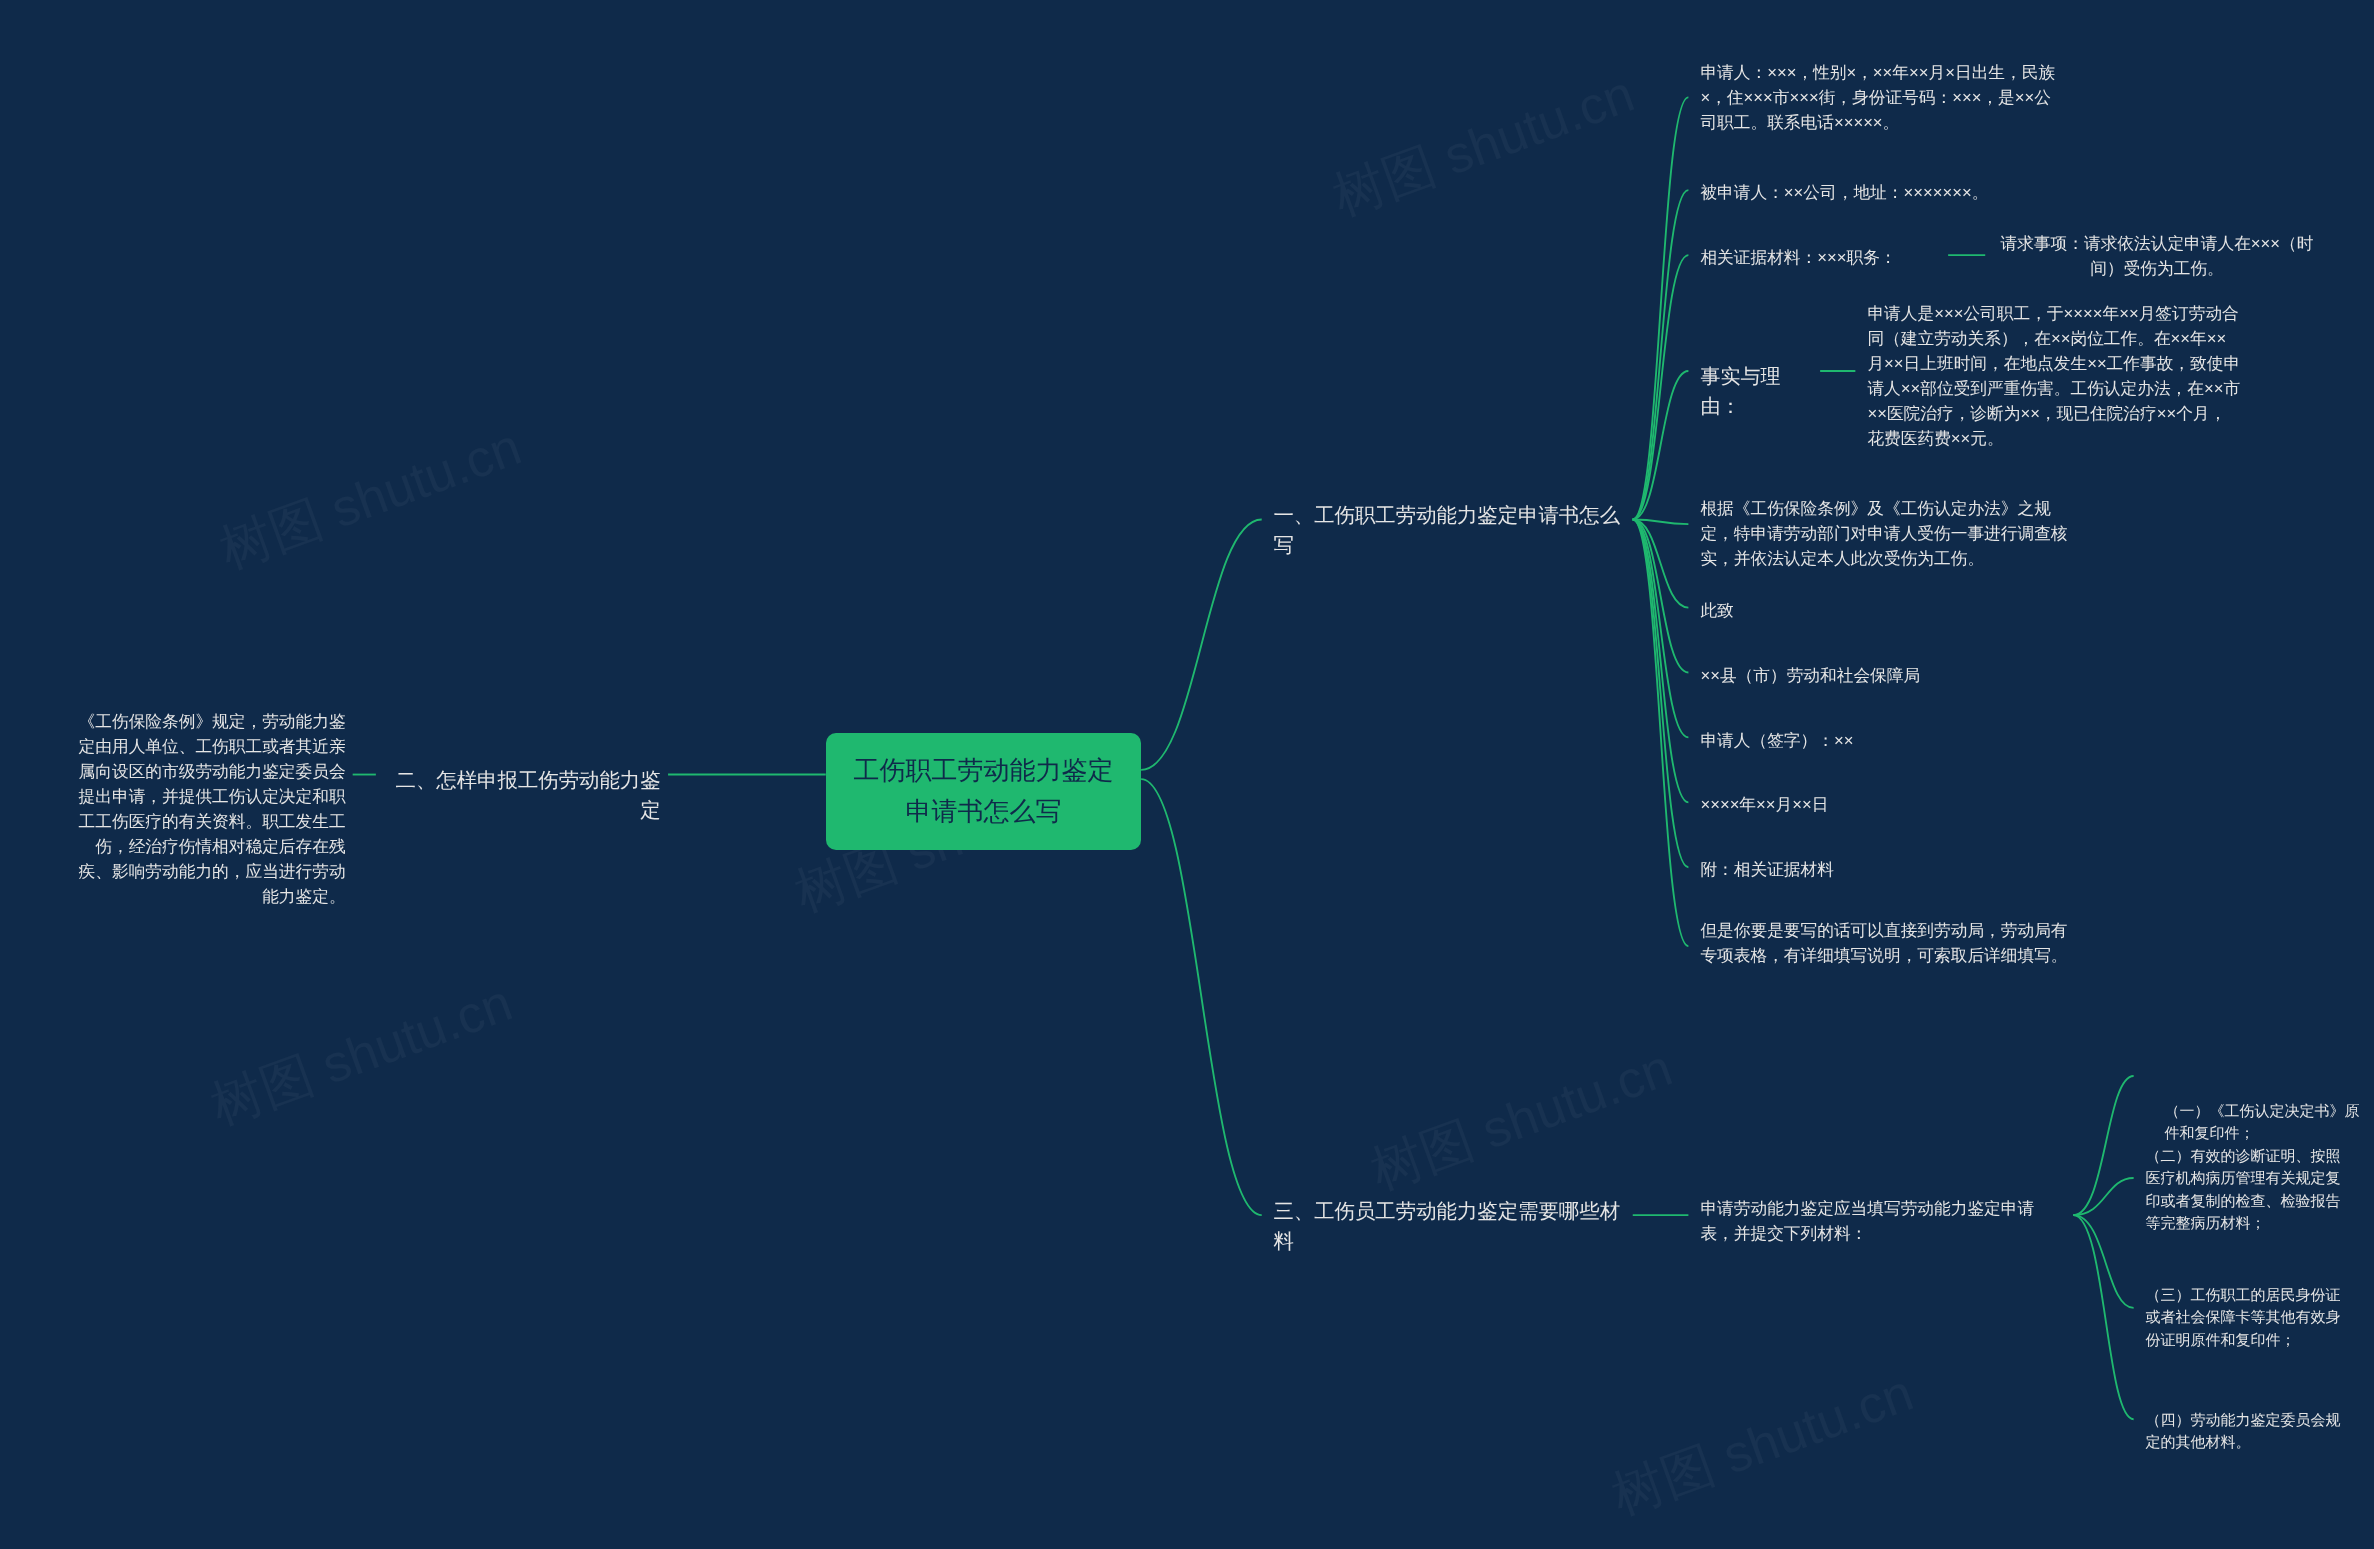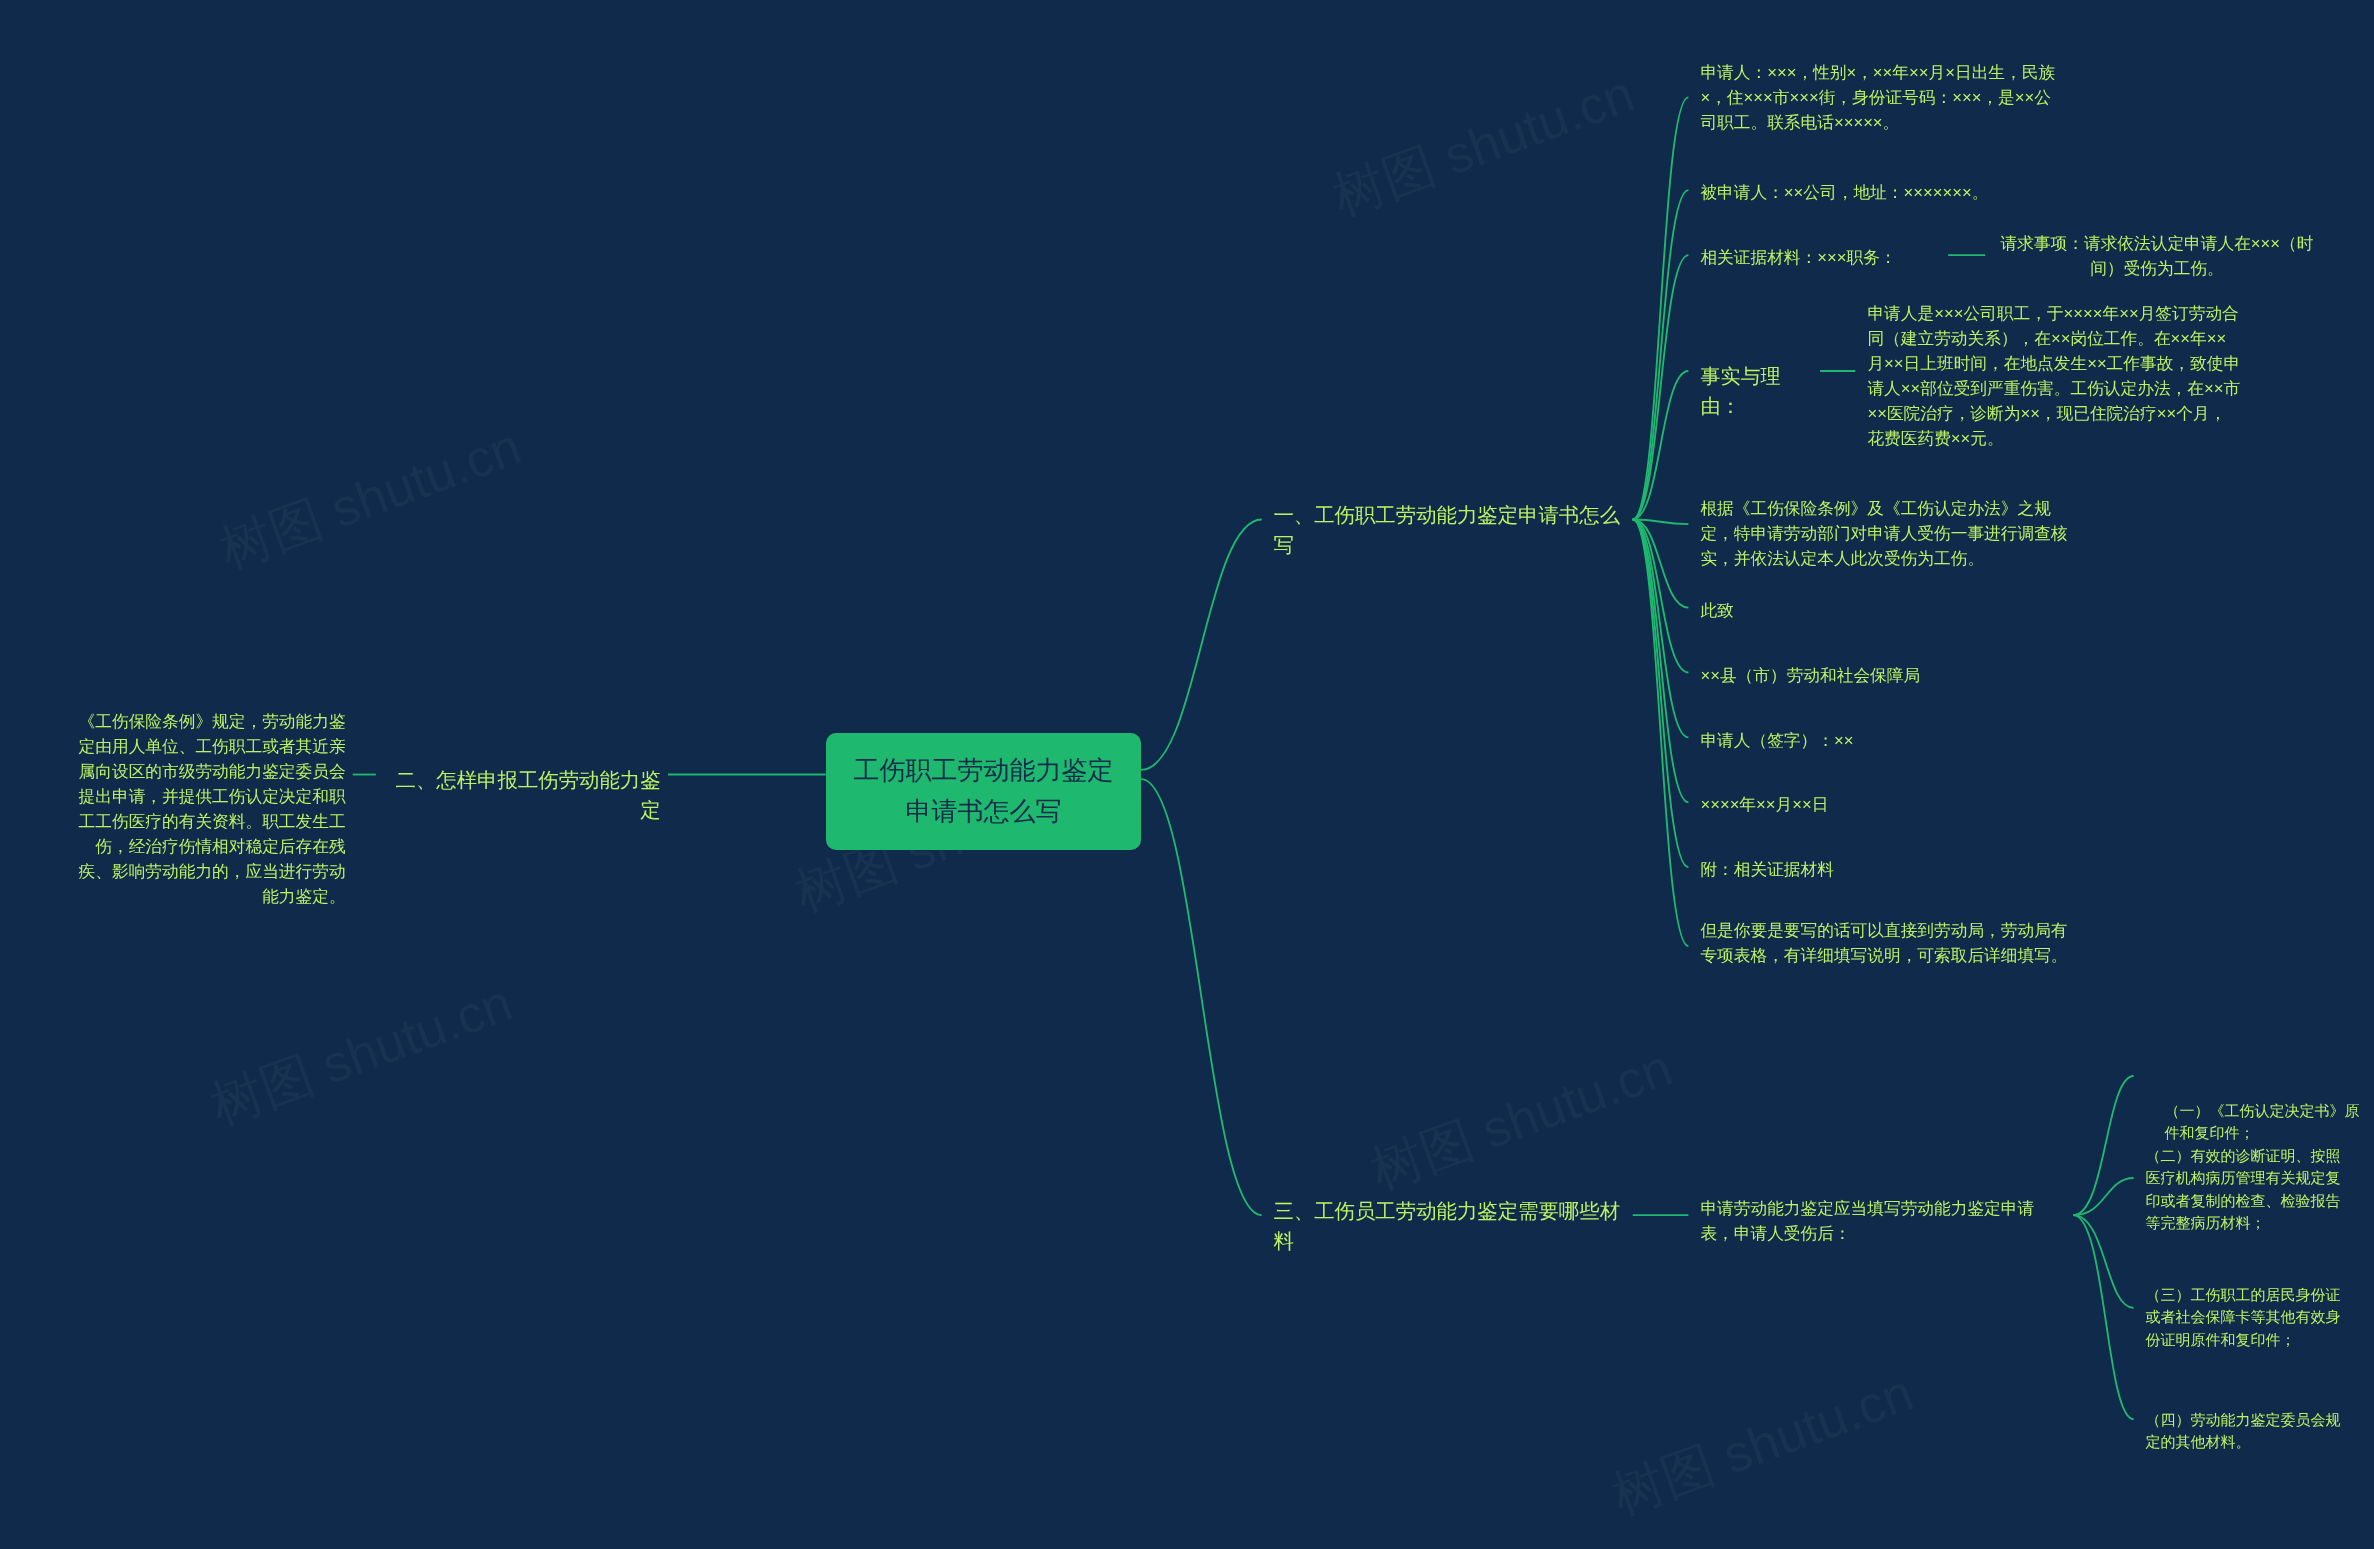--- a/index.html
+++ b/index.html
@@ -25,21 +25,21 @@
   }
   .mindmap {
     position: relative;
     width: 100%;
     height: 100%;
   }
   .node {
     position: absolute;
     font-size: 20.4px;
     line-height: 1.5;
-    color: #bef264;
+    color: #e5e5e5;
     padding: 3.7px 7.4px;
   }
   .root {
     position: absolute;
     background: #1fb86f;
     color: #0f2a4a;
     font-size: 26px;
     font-weight: 500;
     padding: 16.7px 26px;
     border-radius: 10px;
@@ -135,21 +135,21 @@
   <div class="node" style="top:594px; left:1693px; width:371px; font-size:16.7px;"><span>此致</span></div>
   <div class="node" style="top:659px; left:1693px; width:371px; font-size:16.7px;"><span>××县（市）劳动和社会保障局</span></div>
   <div class="node" style="top:724px; left:1693px; width:371px; font-size:16.7px;"><span>申请人（签字）：××</span></div>
   <div class="node" style="top:788px; left:1693px; width:371px; font-size:16.7px;"><span>××××年××月××日</span></div>
   <div class="node" style="top:853px; left:1693px; width:371px; font-size:16.7px;"><span>附：相关证据材料</span></div>
   <div class="node" style="top:914px; left:1693px; width:390px; font-size:16.7px;"><span>但是你要是要写的话可以直接到劳动局，劳动局有专项表格，有详细填写说明，可索取后详细填写。</span></div>
 
   <div class="node" style="top:1192px; left:1266px; width:362px;">
     <span>三、工伤员工劳动能力鉴定需要哪些材料</span>
   </div>
-  <div class="node" style="top:1192px; left:1693px; width:380px; font-size:16.7px;"><span>申请劳动能力鉴定应当填写劳动能力鉴定申请表，申请人受伤后：</span></div>
+  <div class="node" style="top:1192px; left:1693px; width:380px; font-size:16.7px;"><span>申请劳动能力鉴定应当填写劳动能力鉴定申请表，并提交下列材料：</span></div>
 
   <div class="node" style="top:1096px; left:2138px; width:223px; font-size:15px;margin-left:19px;"><span>（一）《工伤认定决定书》原件和复印件；</span></div>
   <div class="node" style="top:1141px; left:2138px; width:223px; font-size:15px;"><span>（二）有效的诊断证明、按照医疗机构病历管理有关规定复印或者复制的检查、检验报告等完整病历材料；</span></div>
   <div class="node" style="top:1280px; left:2138px; width:223px; font-size:15px;"><span>（三）工伤职工的居民身份证或者社会保障卡等其他有效身份证明原件和复印件；</span></div>
   <div class="node" style="top:1405px; left:2138px; width:223px; font-size:15px;"><span>（四）劳动能力鉴定委员会规定的其他材料。</span></div>
 
 </div>
 
 
 </body></html>

